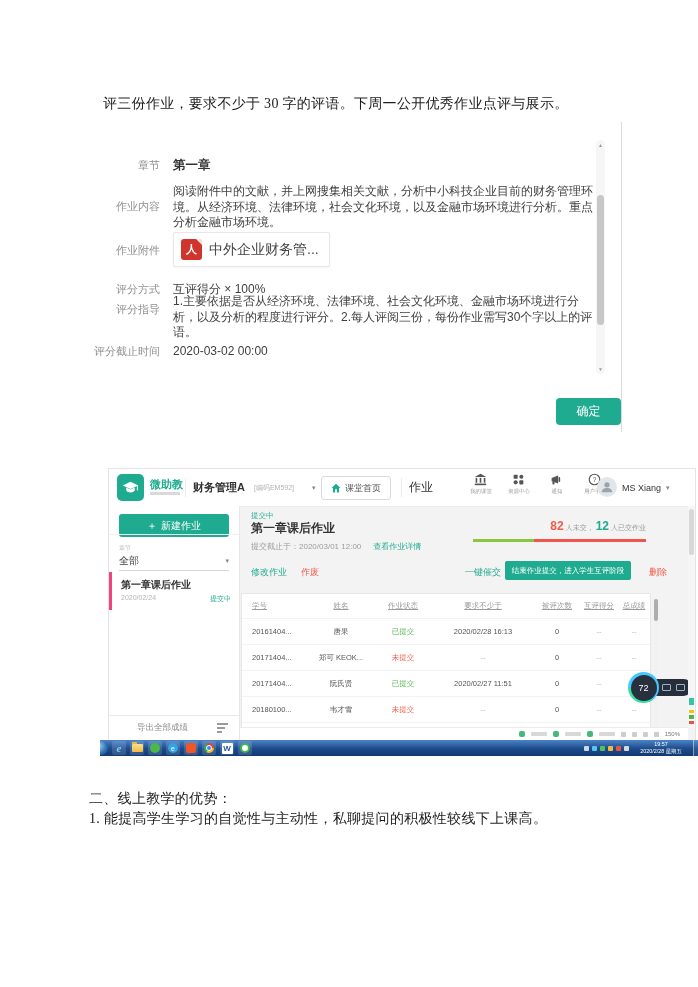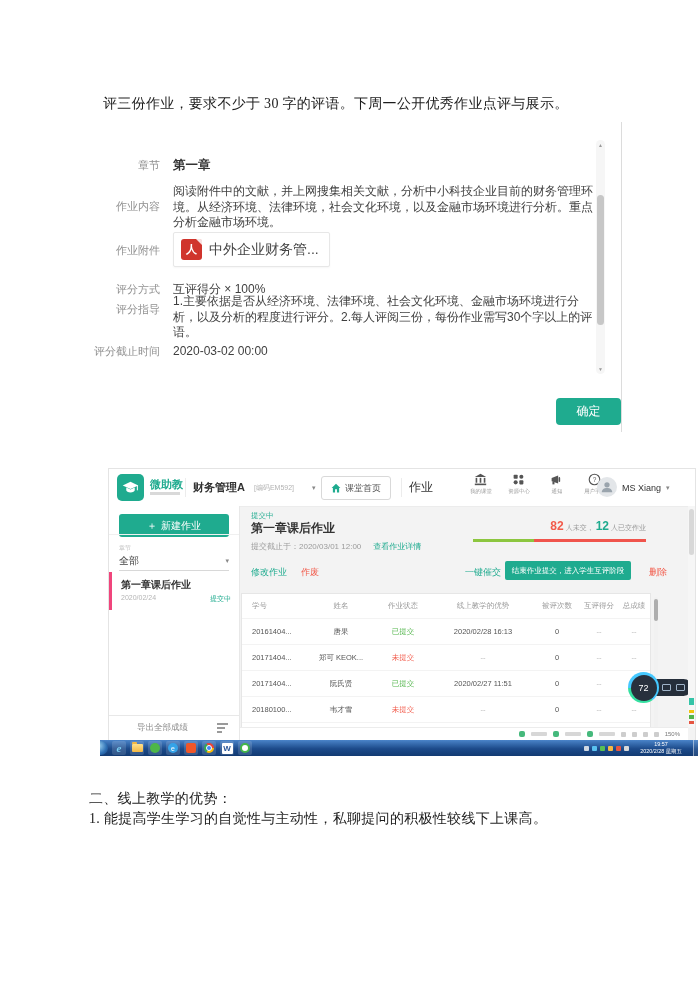--- a/index.html
+++ b/index.html
@@ -88,21 +88,21 @@
   .act{position:absolute;top:97px;font-size:9px;cursor:pointer;white-space:nowrap;}
   .teal{color:#1fab8f;} .redtx{color:#f25b4b;}
   .finish-btn{position:absolute;left:396px;top:92px;width:126px;height:19px;background:#1fab8f;border:none;border-radius:2px;
               color:#fff;font-size:7.5px;display:flex;align-items:center;justify-content:center;cursor:pointer;white-space:nowrap;}
 
   
   #card{position:absolute;left:132px;top:124px;width:410px;height:150px;background:#fff;border:1px solid #e6e6e6;box-sizing:border-box;overflow:hidden;}
   .trow{display:flex;height:25px;align-items:center;border-top:1px solid #f3f3f3;}
   .trow.head{height:24px;border-top:none;background:#fff;}
   .tc{box-sizing:border-box;font-size:7.5px;color:#555;text-align:center;overflow:hidden;white-space:nowrap;}
-  .head .tc{color:#9b9b9b;}
+  .head .tc{color:#9b9b9b;text-decoration:underline;}
   .tc1{width:66px;text-align:left;padding-left:10px;} .tc2{width:66px;} .tc3{width:58px;}
   .tc4{width:102px;} .tc5{width:46px;} .tc6{width:38px;} .tc7{width:32px;}
   .ok{color:#52b54b;} .no{color:#f25b4b;} .dash{color:#b9b9b9;}
   #tsb{position:absolute;left:545px;top:128px;width:4px;height:140px;background:#f1f1f1;border-radius:2px;}
   #tsb .thumb{position:absolute;left:0;top:2px;width:4px;height:22px;background:#aeaeae;border-radius:2px;}
 
   
   .sb-pill{position:absolute;left:531px;top:210px;width:52px;height:17px;background:#252e3a;border-radius:9px;
            display:flex;align-items:center;justify-content:flex-end;gap:5px;padding-right:7px;box-sizing:border-box;cursor:pointer;}
   .sb-pill i{display:block;width:7px;height:5px;border:1px solid #9fb3c8;border-radius:1px;}
@@ -331,21 +331,21 @@
     <span class="act redtx" style="left:192px;">作废</span>
     <span class="act teal" style="left:356px;">一键催交</span>
     <button class="finish-btn">结束作业提交，进入学生互评阶段</button>
     <span class="act redtx" style="left:540px;">删除</span>
 
     <div id="card">
       <div class="trow head">
         <div class="tc tc1">学号</div>
         <div class="tc tc2">姓名</div>
         <div class="tc tc3">作业状态</div>
-        <div class="tc tc4">线上教学的优势</div>
+        <div class="tc tc4">要求不少于</div>
         <div class="tc tc5">被评次数</div>
         <div class="tc tc6">互评得分</div>
         <div class="tc tc7">总成绩</div>
       </div>
       <div class="trow">
         <div class="tc tc1">20161404...</div>
         <div class="tc tc2">唐果</div>
         <div class="tc tc3 ok">已提交</div>
         <div class="tc tc4">2020/02/28 16:13</div>
         <div class="tc tc5">0</div>

